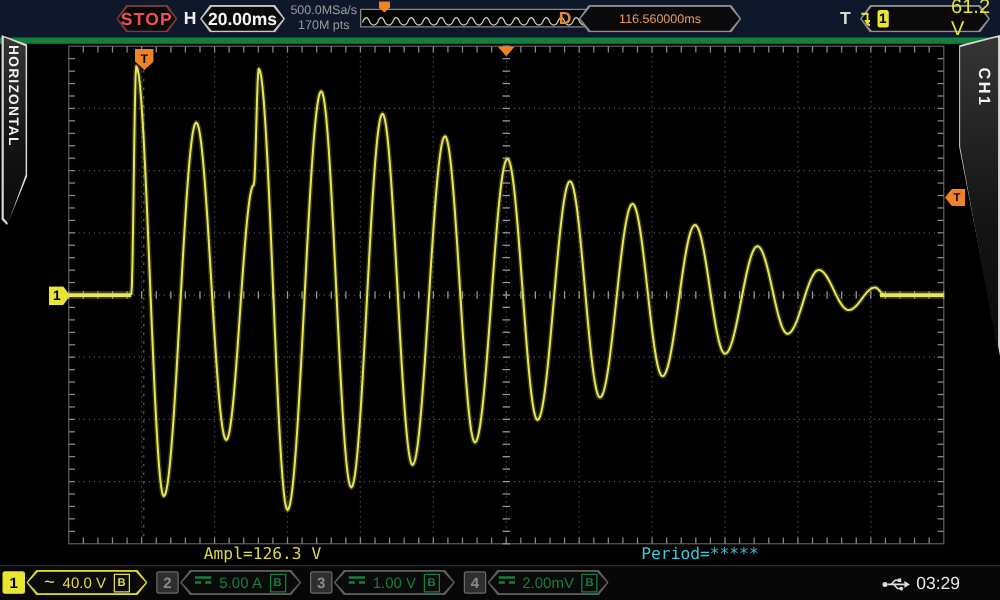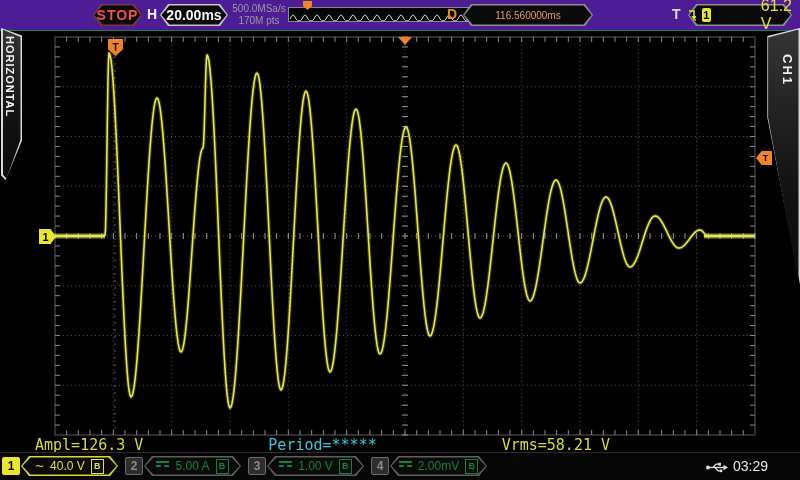--- a/index.html
+++ b/index.html
@@ -5,21 +5,21 @@
   html,body{margin:0;padding:0;background:#222;}
   .scope{position:relative;width:800px;height:480px;background:#000;overflow:hidden;
          font-family:"Liberation Sans",sans-serif;-webkit-font-smoothing:none;}
   
   .hex{position:absolute;}
   .hx-b,.hx-i{position:absolute;clip-path:polygon(8px 0%,calc(100% - 8px) 0%,100% 50%,calc(100% - 8px) 100%,8px 100%,0% 50%);}
   .hx-b{inset:0;}
   .hx-i{inset:1.4px;background:#0a0a0a;}
   .hx-c{position:relative;z-index:1;width:100%;height:100%;display:flex;align-items:center;justify-content:center;gap:5px;}
   
-  .topbar{position:absolute;left:0;top:0;width:800px;height:30px;background:#4c1d95;border-bottom:1px solid #15803d;}
+  .topbar{position:absolute;left:0;top:0;width:800px;height:30px;background:#0f172a;border-bottom:5px solid #15803d;}
   .stop-hex{left:93px;top:4px;width:49px;height:22px;}
   .stop-hex .hx-b{background:#7c3a3a;}
   .stop-hex .hx-c{color:#f25050;font-weight:bold;font-size:14px;letter-spacing:1px;}
   .h-label{position:absolute;left:147px;top:6px;color:#f0f0f0;font-weight:bold;font-size:14px;}
   .tb-hex{left:160px;top:4px;width:68px;height:22px;}
   .tb-hex .hx-b{background:#c8c8c8;}
   .tb-hex .hx-c{color:#f5f5f5;font-size:14px;font-weight:bold;}
   .rate{position:absolute;left:230px;top:3px;width:58px;color:#9a9a9a;font-size:10px;line-height:12px;text-align:center;}
   .membar{position:absolute;left:288px;top:7px;width:234px;height:13px;border:1px solid #8a8a8a;background:#050505;}
   .mem-marker{position:absolute;left:303px;top:1px;width:9px;height:9px;background:#f08326;
@@ -53,21 +53,21 @@
   .mk-trigpos{left:108px;top:39px;width:15px;height:17px;background:#f08326;font-size:10px;
               clip-path:polygon(0 0,100% 0,100% 60%,50% 100%,0 60%);}
   .mk-center{left:398px;top:37px;width:14px;height:8px;background:#f08326;
              clip-path:polygon(0 0,100% 0,50% 100%);}
   .mk-level{left:756px;top:151px;width:16px;height:14px;background:#f08326;font-size:9px;
             clip-path:polygon(35% 0,100% 0,100% 100%,35% 100%,0 50%);padding-left:3px;box-sizing:border-box;}
   .mk-ch1{left:39px;top:229px;width:17px;height:15px;background:#e8e632;font-size:11px;
           clip-path:polygon(0 0,68% 0,100% 50%,68% 100%,0 100%);padding-right:4px;box-sizing:border-box;}
   
   .meas{position:absolute;left:35px;top:436px;width:700px;height:15px;display:flex;}
-  .meas span{flex:1;font-family:"DejaVu Sans Mono",monospace;font-size:15px;}
+  .meas span{flex:1;text-align:center;font-family:"DejaVu Sans Mono",monospace;font-size:13px;}
   
   .botbar{position:absolute;left:0;top:452px;width:800px;height:28px;background:#070707;border-top:1px solid #2c2c2c;}
   .ch-block{position:absolute;top:3px;display:flex;align-items:center;}
   .ch-badge{display:flex;align-items:center;justify-content:center;width:18px;height:18px;margin-right:1px;
             font-weight:bold;font-size:12px;border-radius:2px;background:#2e2e2e;color:#8a8a8a;border:1px solid #6a6a6a;box-sizing:border-box;}
   .ch-hex{position:relative;width:97px;height:20px;}
   .ch-hex .hx-b{background:#5e5e5e;}
   .ch-hex .hx-c{gap:6px;color:#15803d;font-size:12px;}
   .ch-block.active .ch-badge{background:#e8e632;color:#000;border-color:#e8e632;}
   .ch-block.active .ch-hex .hx-b{background:#d8d632;}
@@ -469,21 +469,20 @@
   </div>
 
   <div class="mk mk-trigpos">T</div>
   <div class="mk mk-center"></div>
   <div class="mk mk-level" id="mk-level" style="top: 151px;">T</div>
   <div class="mk mk-ch1" id="mk-ch1" style="top: 229px;">1</div>
 
   <div class="meas">
     <span style="color: rgb(216, 216, 74);">Ampl=126.3 V</span>
     <span style="color: rgb(60, 200, 220);">Period=*****</span>
-    <span style="color: rgb(216, 216, 74);">Vrms=58.21 V</span>
   </div>
 
   <div class="botbar">
     <div class="ch-block active" style="left:2px">
       <span class="ch-badge">1</span>
       <div class="ch-hex hex" style="position:relative">
         <div class="hx-b"></div>
           <div class="hx-i"></div>
         <div class="hx-c">
           <span class="cpl">~</span>

